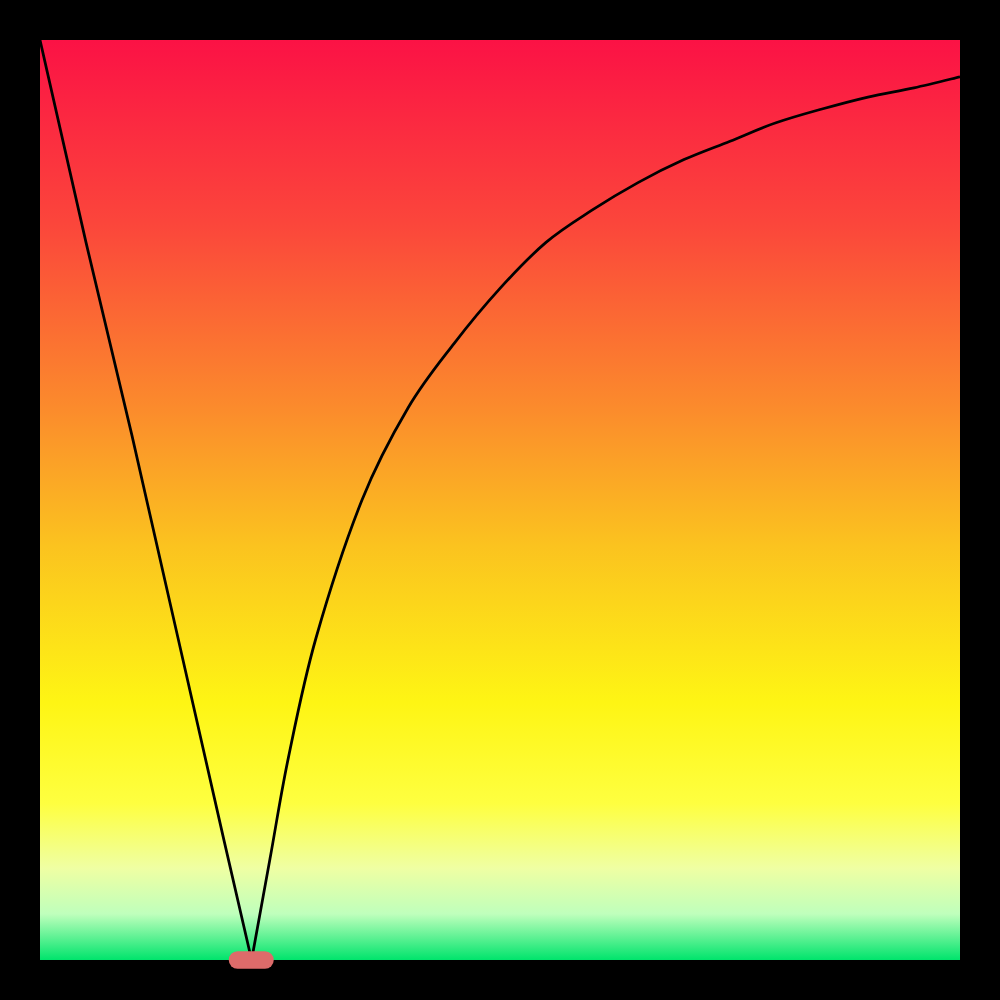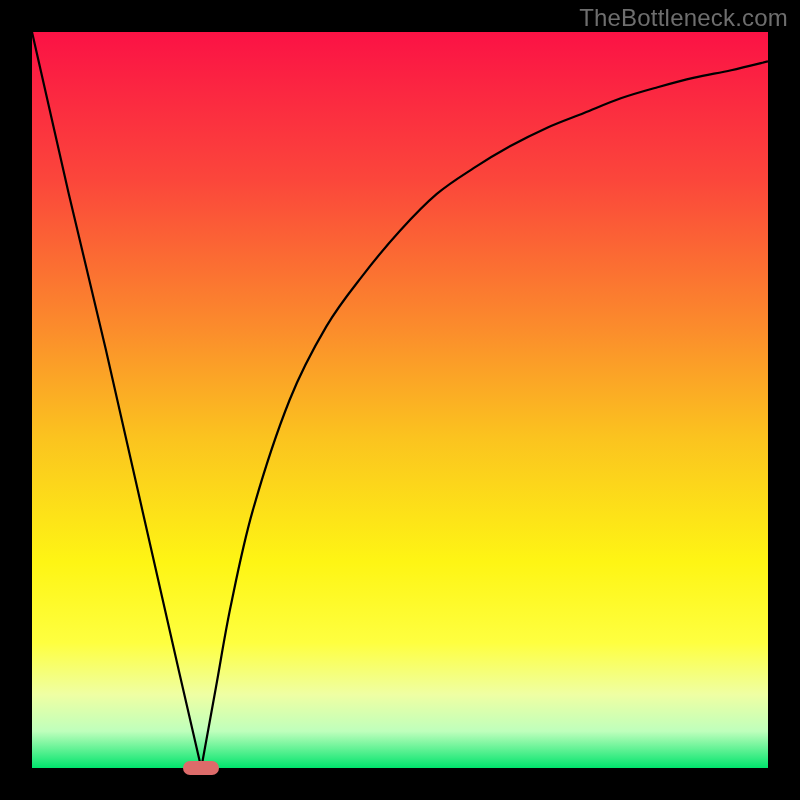--- a/index.html
+++ b/index.html
@@ -71,14 +71,13 @@
       <rect x="0" y="0" width="736" height="736" fill="url(#bg-grad)"></rect>
     </svg>
 
     <svg class="curve" viewBox="0 0 736 736" preserveAspectRatio="none">
       <path id="curve-path" d="M 0.00 0.00 L 36.80 161.92 L 73.60 316.48 L 110.40 478.40 L 147.20 640.32 L 169.28 736.00 C 171.73 722.51, 179.09 682.03, 184.00 655.04 C 188.91 628.05, 192.59 603.52, 198.72 574.08 C 204.85 544.64, 210.99 512.75, 220.80 478.40 C 230.61 444.05, 245.33 398.67, 257.60 368.00 C 269.87 337.33, 282.13 315.25, 294.40 294.40 C 306.67 273.55, 318.93 258.83, 331.20 242.88 C 343.47 226.93, 355.73 212.21, 368.00 198.72 C 380.27 185.23, 392.53 172.35, 404.80 161.92 C 417.07 151.49, 429.33 144.13, 441.60 136.16 C 453.87 128.19, 466.13 120.83, 478.40 114.08 C 490.67 107.33, 502.93 101.20, 515.20 95.68 C 527.47 90.16, 539.73 85.87, 552.00 80.96 C 564.27 76.05, 576.53 70.53, 588.80 66.24 C 601.07 61.95, 613.33 58.63, 625.60 55.20 C 637.87 51.77, 650.13 48.45, 662.40 45.63 C 674.67 42.81, 686.93 40.97, 699.20 38.27 C 711.47 35.57, 729.87 30.91, 736.00 29.44" fill="none" stroke="#000000" stroke-width="2.2"></path>
     </svg>
 
     <div class="marker" style="left: 169.28px; top: 736px; background: rgb(221, 107, 106);"></div>
   </div>
 
-  <div class="watermark">TheBottleneck.com</div>
 </div>
 
 </body></html>

